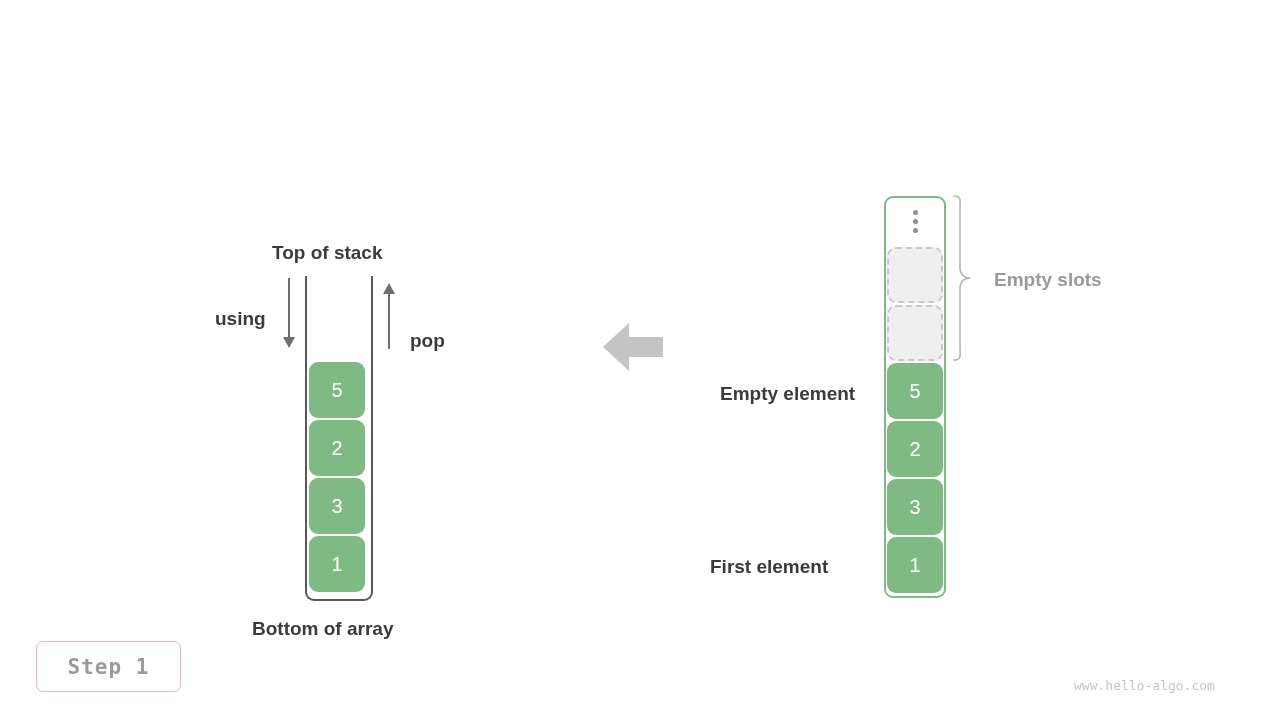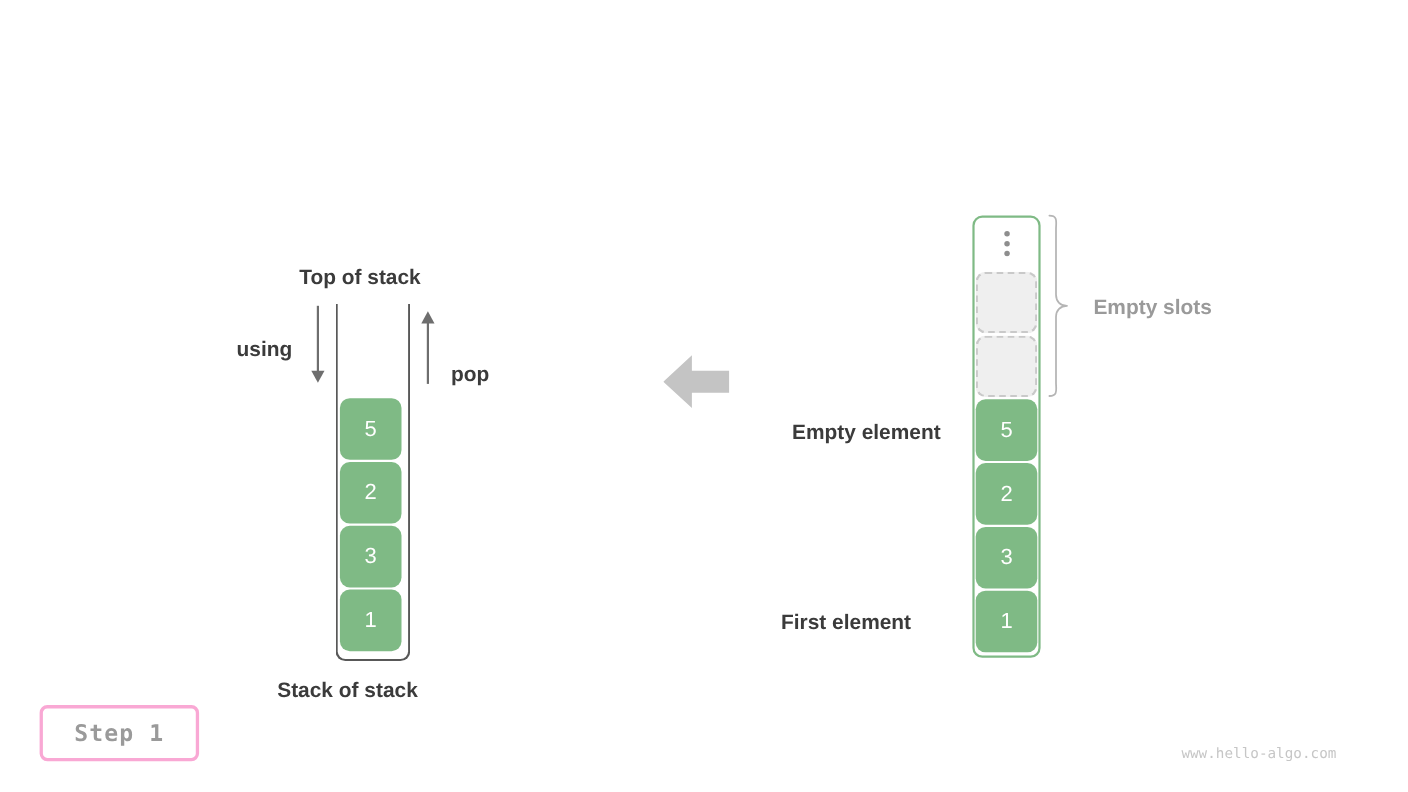--- a/index.html
+++ b/index.html
@@ -167,21 +167,21 @@
     height: 168px;
   }
 
   
   #step-badge {
     position: absolute;
     left: 36px;
     top: 641px;
     width: 145px;
     height: 51px;
-    border: 3px solid #f9a8d4;
+    border: 1px solid #f9a8d4;
     border-radius: 7px;
     box-sizing: border-box;
     display: flex;
     align-items: center;
     justify-content: center;
     background: #ffffff;
   }
   #step-badge span {
     font-family: "DejaVu Sans Mono", monospace;
     font-size: 21px;
@@ -223,21 +223,21 @@
 
   <div id="stack-container"></div>
 
   <div class="stack-cells">
     <div class="cell">5</div>
     <div class="cell">2</div>
     <div class="cell">3</div>
     <div class="cell">1</div>
   </div>
 
-  <div class="lbl lbl-dark" style="left:252px; top:619px;">Stack of stack</div>
+  <div class="lbl lbl-dark" style="left:252px; top:619px;">Bottom of array</div>
 
   <div id="big-arrow">
     <svg width="60" height="52" viewBox="0 0 60 52">
       <polygon points="0,26 26,2 26,16 60,16 60,36 26,36 26,50" fill="#c4c4c4"></polygon>
     </svg>
   </div>
 
 
   <div id="array-container"></div>
 

